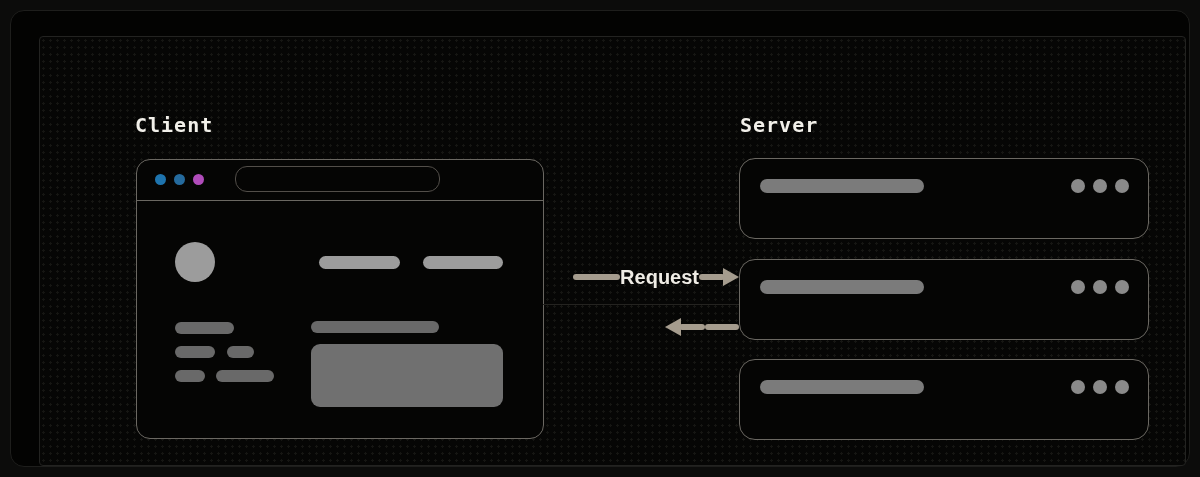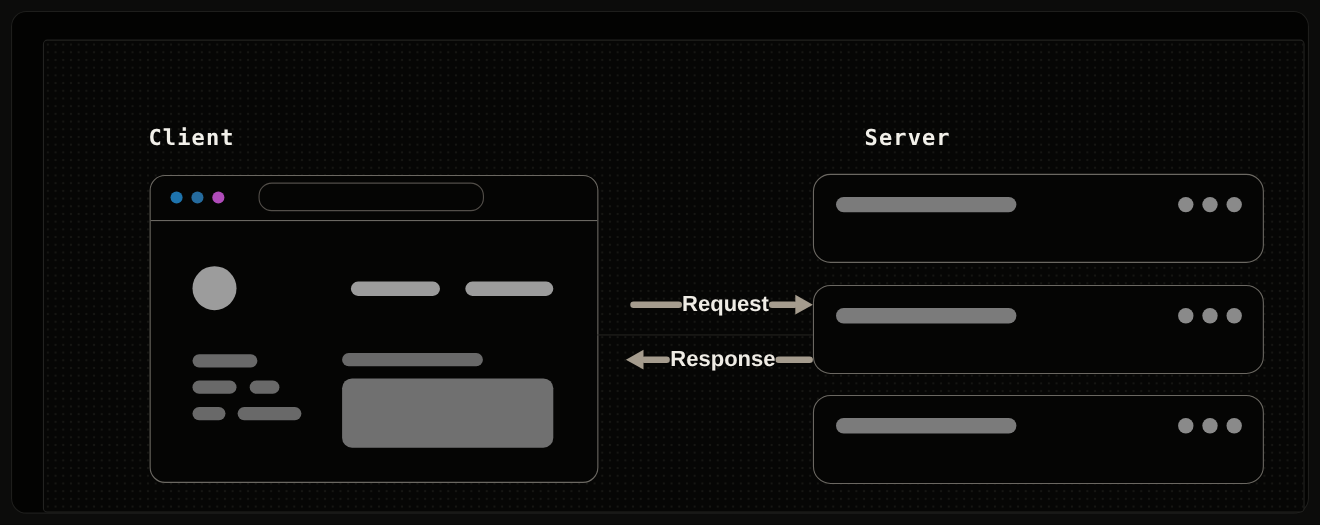--- a/index.html
+++ b/index.html
@@ -15,21 +15,21 @@
     position:absolute;left:28px;top:25px;width:1145px;height:428px;
     background:#060605;border:1px solid #232321;border-radius:4px;
     background-image:radial-gradient(circle,#161613 1px,transparent 1.4px);
     background-size:7px 7px;
   }
   .sec-label{
     position:absolute;font-size:20px;font-weight:bold;letter-spacing:1px;
     color:#f2f0ea;line-height:22px;
   }
   .lbl-client{left:95px;top:77px;}
-  .lbl-server{left:700px;top:77px;margin-left:46px;}
+  .lbl-server{left:700px;top:77px;}
 
   
   .browser{
     position:absolute;left:96px;top:122px;width:406px;height:278px;
     border:1.5px solid #6b6862;border-radius:14px;background:#050504;
   }
   .browser-top{position:absolute;left:0;top:0;right:0;height:40px;border-bottom:1.5px solid #6b6862;}
   .tl-dot{position:absolute;top:14px;width:11px;height:11px;border-radius:50%;}
   .tl-1{left:18px;background:#1e74ae;}
   .tl-2{left:37px;background:#256b9e;}
@@ -116,21 +116,20 @@
           <rect x="0" y="7" width="26" height="6" rx="3"></rect>
           <polygon points="24,1 40,10 24,19"></polygon>
         </svg>
       </div>
 
       <div class="flow-row row-response">
         <svg class="arrow-svg" width="40" height="20" viewBox="0 0 40 20">
           <rect x="14" y="7" width="26" height="6" rx="3"></rect>
           <polygon points="16,1 0,10 16,19"></polygon>
         </svg>
-        <span class="flow-label">Response</span>
         <span class="flow-line line-res"></span>
       </div>
 
       <div class="server-box sb-1">
         <span class="srv-pill"></span>
         <span class="srv-dots">
           <span class="srv-dot"></span>
           <span class="srv-dot"></span>
           <span class="srv-dot"></span>
         </span>

